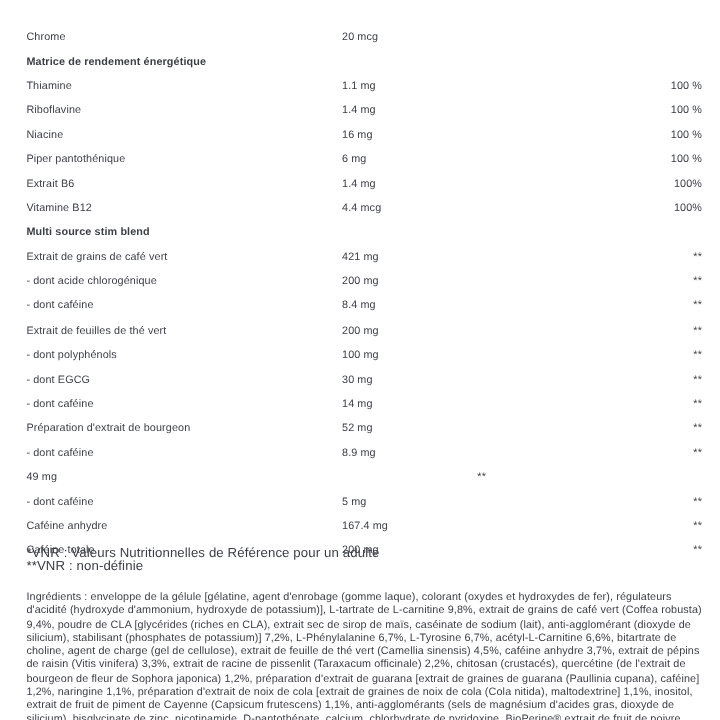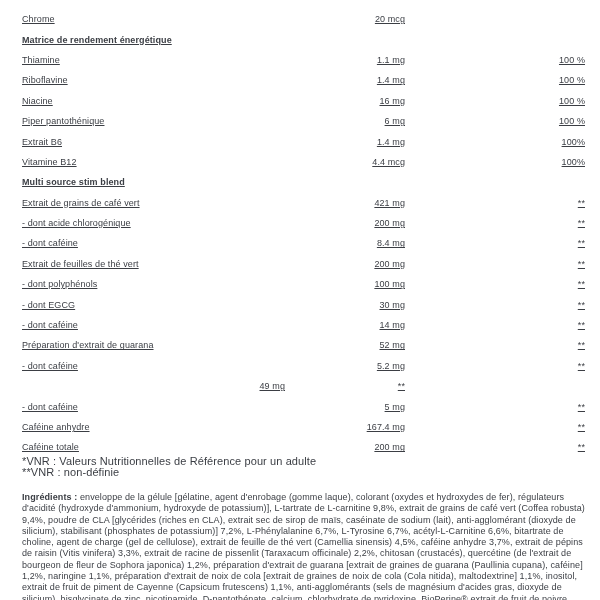--- a/index.html
+++ b/index.html
@@ -5,55 +5,54 @@
   * { box-sizing: border-box; margin: 0; padding: 0; }
   html, body { width: 600px; height: 600px; background: #ffffff; }
   body {
     font-family: "Liberation Sans", sans-serif;
     color: #3b3e44;
     position: relative;
     overflow: hidden;
   }
   .nutri-table {
     position: absolute;
-    top: 9px;
+    top: 20px;
     left: 22px;
     width: 563px;
-    text-decoration: underline;
   }
   .row {
     display: grid;
     grid-template-columns: 1fr 120px 180px;
     height: 20.4px;
     align-items: center;
     font-size: 9px;
     letter-spacing: 0.1px;
   }
   .row .label { text-align: left; white-space: nowrap; }
-  .row .amount { text-align: right; white-space: nowrap; }
+  .row .amount { text-align: left; white-space: nowrap; }
   .row .vnr { text-align: right; white-space: nowrap; }
   .row.section .label { font-weight: 700; }
   .footnotes {
     position: absolute;
     left: 22px;
     top: 456px;
     font-size: 11px;
     line-height: 11px;
     letter-spacing: 0.1px;
   }
   .ingredients {
     position: absolute;
     left: 22px;
     top: 492px;
     width: 563px;
     font-size: 9px;
     line-height: 11.3px;
     letter-spacing: 0.1px;
   }
-  .ingredients .lead { font-weight: 700; }
+  .ingredients .lead { font-weight: 400; }
 </style>
 </head>
 <body>
 
 <div class="nutri-table">
   <div class="row">
     <span class="label">Chrome</span>
     <span class="amount">20 mcg</span>
   </div>
   <div class="row section">
@@ -125,27 +124,27 @@
     <span class="label">- dont EGCG</span>
     <span class="amount">30 mg</span>
     <span class="vnr">**</span>
   </div>
   <div class="row">
     <span class="label">- dont caféine</span>
     <span class="amount">14 mg</span>
     <span class="vnr">**</span>
   </div>
   <div class="row">
-    <span class="label">Préparation d'extrait de guarana</span>
+    <span class="label">Préparation d'extrait de bourgeon</span>
     <span class="amount">52 mg</span>
     <span class="vnr">**</span>
   </div>
   <div class="row">
     <span class="label">- dont caféine</span>
-    <span class="amount">5.2 mg</span>
+    <span class="amount">8.9 mg</span>
     <span class="vnr">**</span>
   </div>
   <div class="row">
     <span class="amount">49 mg</span>
     <span class="vnr">**</span>
   </div>
   <div class="row">
     <span class="label">- dont caféine</span>
     <span class="amount">5 mg</span>
     <span class="vnr">**</span>

